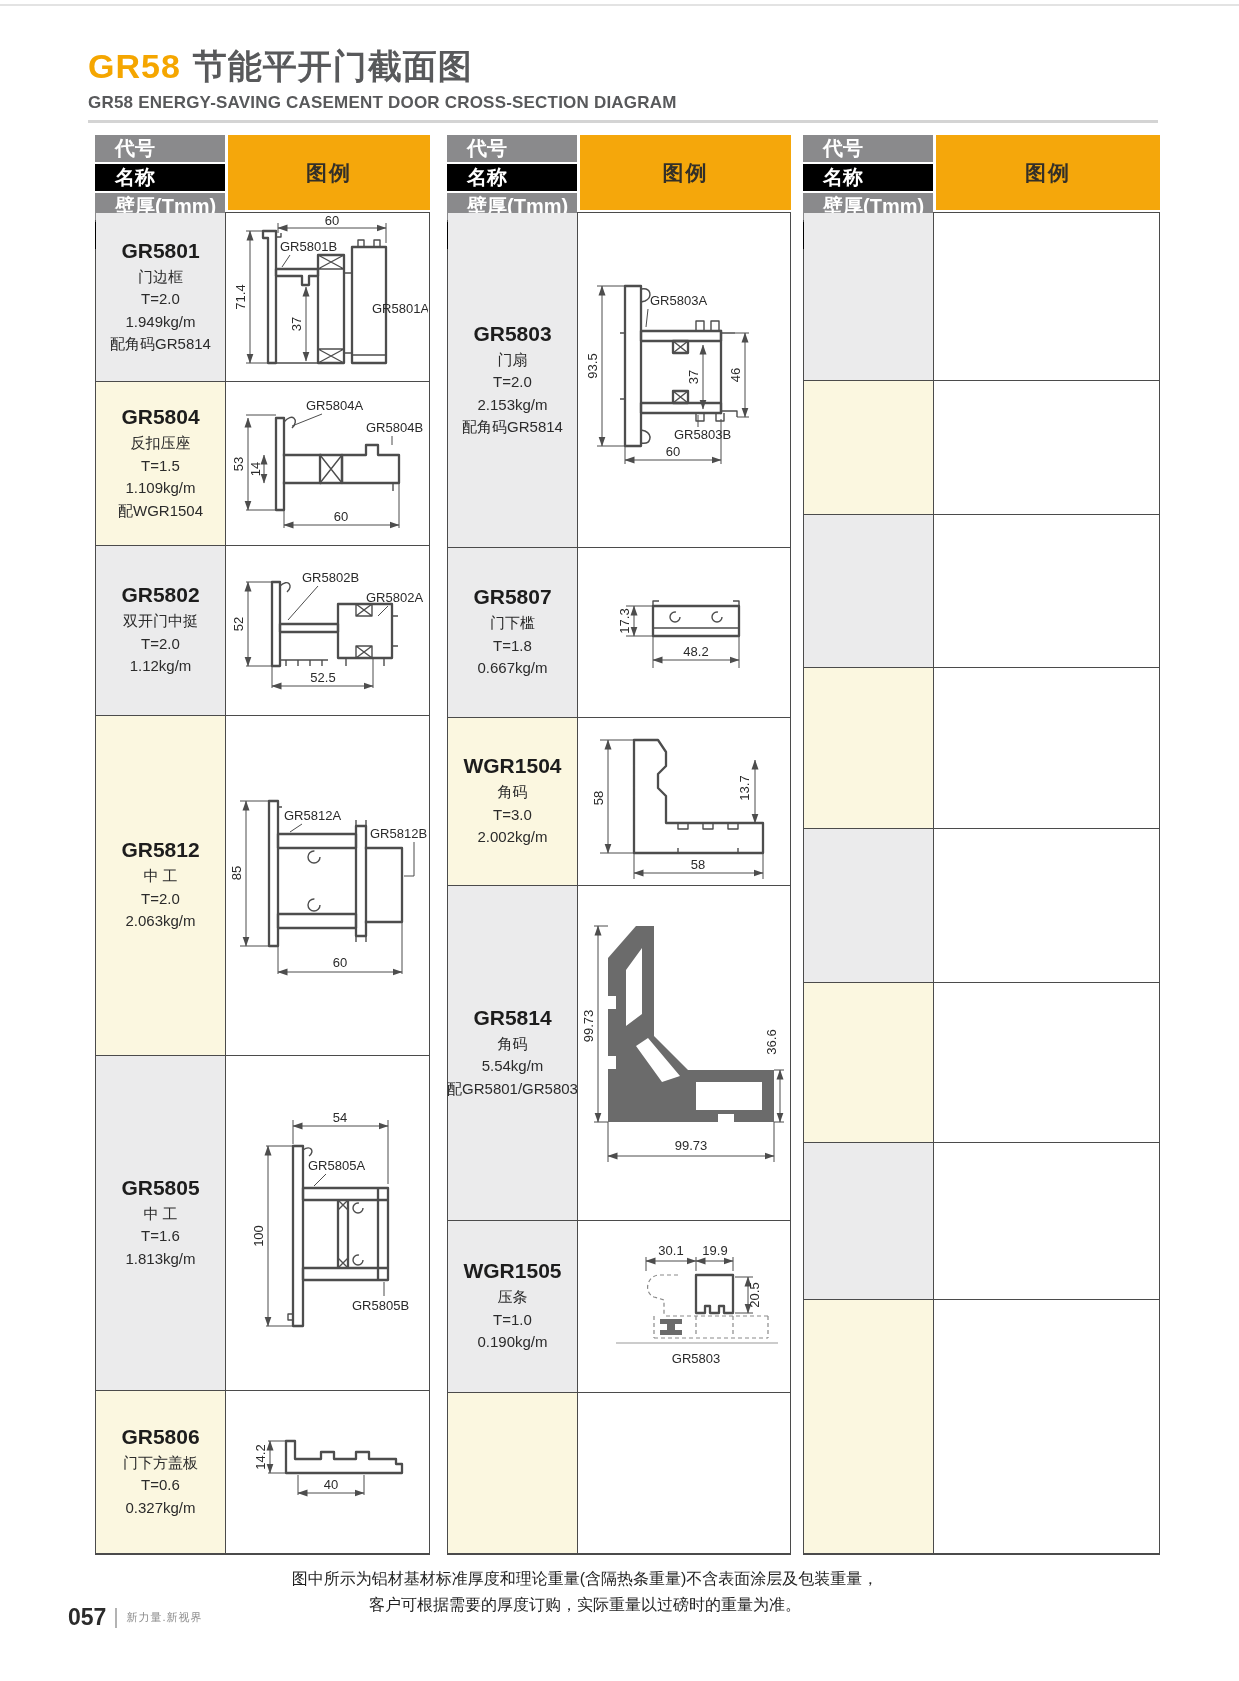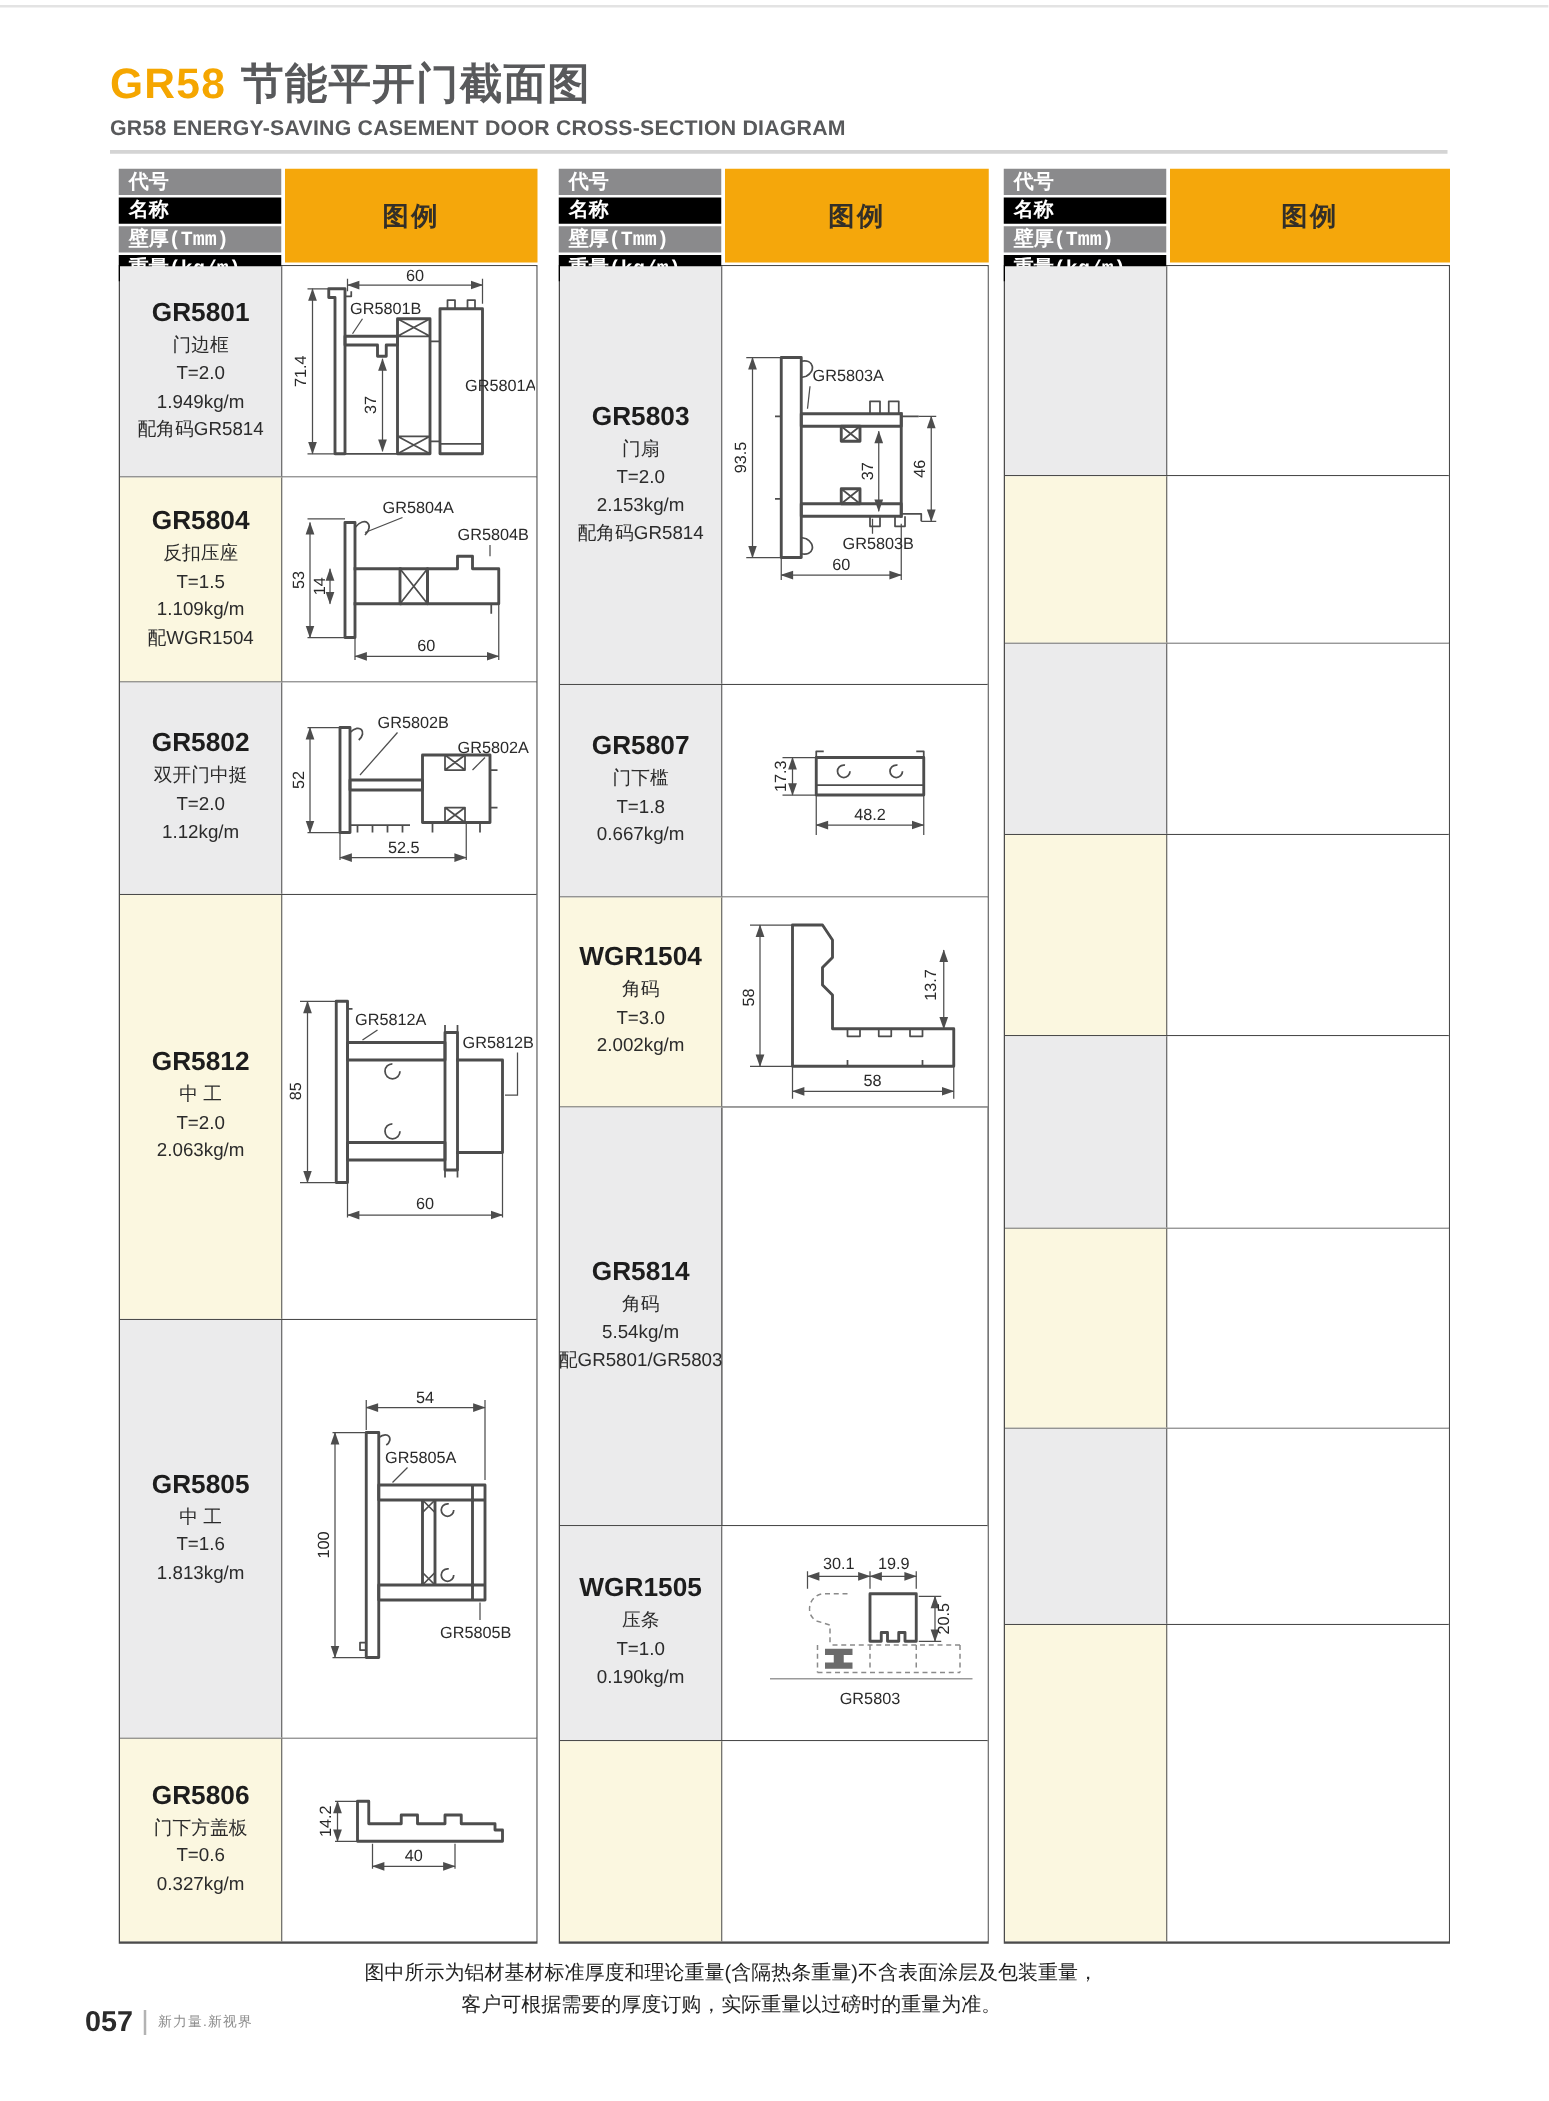--- a/index.html
+++ b/index.html
@@ -9,21 +9,21 @@
   .title-line1{font-size:34px;font-weight:bold;color:#58595b;letter-spacing:1px;white-space:nowrap;}
   .title-code{color:#f5a600;margin-right:12px;}
   .title-en{font-size:17px;font-weight:bold;color:#58595b;margin-top:3px;letter-spacing:0.2px;white-space:nowrap;}
   .rule{position:absolute;left:88px;top:120px;width:1070px;height:3px;background:#d4d4d4;}
   .colgroup{position:absolute;top:135px;}
   #col1{left:95px;width:335px;}
   #col2{left:447px;width:344px;}
   #col3{left:803px;width:357px;}
   .thead{display:flex;height:75px;}
   .thead-labels{width:130px;display:flex;flex-direction:column;margin-right:3px;}
-  .hl{flex:1;color:#ffffff;font-weight:bold;font-size:16px;display:flex;align-items:center;padding-left:8px;margin-bottom:2px;box-sizing:border-box;font-family:Liberation Mono, monospace;}
+  .hl{flex:1;color:#ffffff;font-weight:bold;font-size:20px;display:flex;align-items:center;padding-left:20px;margin-bottom:2px;box-sizing:border-box;}
   .hl:last-child{margin-bottom:0;text-align:right;}
   .hl.dark{background:#8a8a8c;}
   .hl.light{background:#000000;}
   .legend-box{flex:1;background:#f5a70b;display:flex;align-items:center;justify-content:center;font-size:21px;font-weight:bold;color:#332f28;letter-spacing:2px;}
   .tbody{border:1px solid #4b4b4b;border-bottom:2px solid #4b4b4b;margin-top:2px;}
   .row{display:flex;box-sizing:border-box;border-bottom:1px solid #4b4b4b;}
   .row:last-child{border-bottom:none;}
   .info{width:130px;border-right:1px solid #4b4b4b;display:flex;flex-direction:column;align-items:center;justify-content:center;text-align:center;padding:4px 3px;box-sizing:border-box;flex-shrink:0;}
   .info.gray{background:#ebebec;}
   .info.cream{background:#fbf7e0;}
@@ -354,20 +354,40 @@
         </div>
       </div>
 
       <div class="row" style="height:335px">
         <div class="info gray">
           <div class="code">GR5814</div>
           <div class="iline">角码</div>
           <div class="iline">5.54kg/m</div>
           <div class="iline">配GR5801/GR5803</div>
         </div>
+        <div class="diag">
+          <svg width="211" height="334">
+            <path class="fillp" fill-rule="evenodd" d="M30,72 L58,40 L76,40 L76,150 L110,184 L196,184 L196,236 L30,236 Z
+              M48,84 L64,62 L64,128 L48,140 Z
+              M118,196 L184,196 L184,224 L118,224 Z
+              M58,160 L70,152 L102,190 L84,196 Z
+              M30,110 h8 v13 h-8 Z
+              M30,170 h8 v13 h-8 Z
+              M140,228 h16 v8 h-16 Z"></path>
+            <path class="d" d="M30,40 h-14 M30,236 h-14"></path>
+            <line class="dim" x1="20" y1="40" x2="20" y2="236" marker-start="url(#ms)" marker-end="url(#me)"></line>
+            <text class="dt" transform="rotate(-90 15 140)" x="15" y="140" text-anchor="middle">99.73</text>
+            <path class="d" d="M196,184 h10 M196,236 h10"></path>
+            <line class="dim" x1="202" y1="184" x2="202" y2="236" marker-start="url(#ms)" marker-end="url(#me)"></line>
+            <text class="dt" transform="rotate(-90 198 156)" x="198" y="156" text-anchor="middle">36.6</text>
+            <path class="d" d="M30,236 v40 M196,236 v40"></path>
+            <line class="dim" x1="30" y1="270" x2="196" y2="270" marker-start="url(#ms)" marker-end="url(#me)"></line>
+            <text class="dt" x="113" y="264" text-anchor="middle">99.73</text>
+          </svg>
+        </div>
       </div>
 
       <div class="row" style="height:172px">
         <div class="info gray">
           <div class="code">WGR1505</div>
           <div class="iline">压条</div>
           <div class="iline">T=1.0</div>
           <div class="iline">0.190kg/m</div>
         </div>
         <div class="diag">

